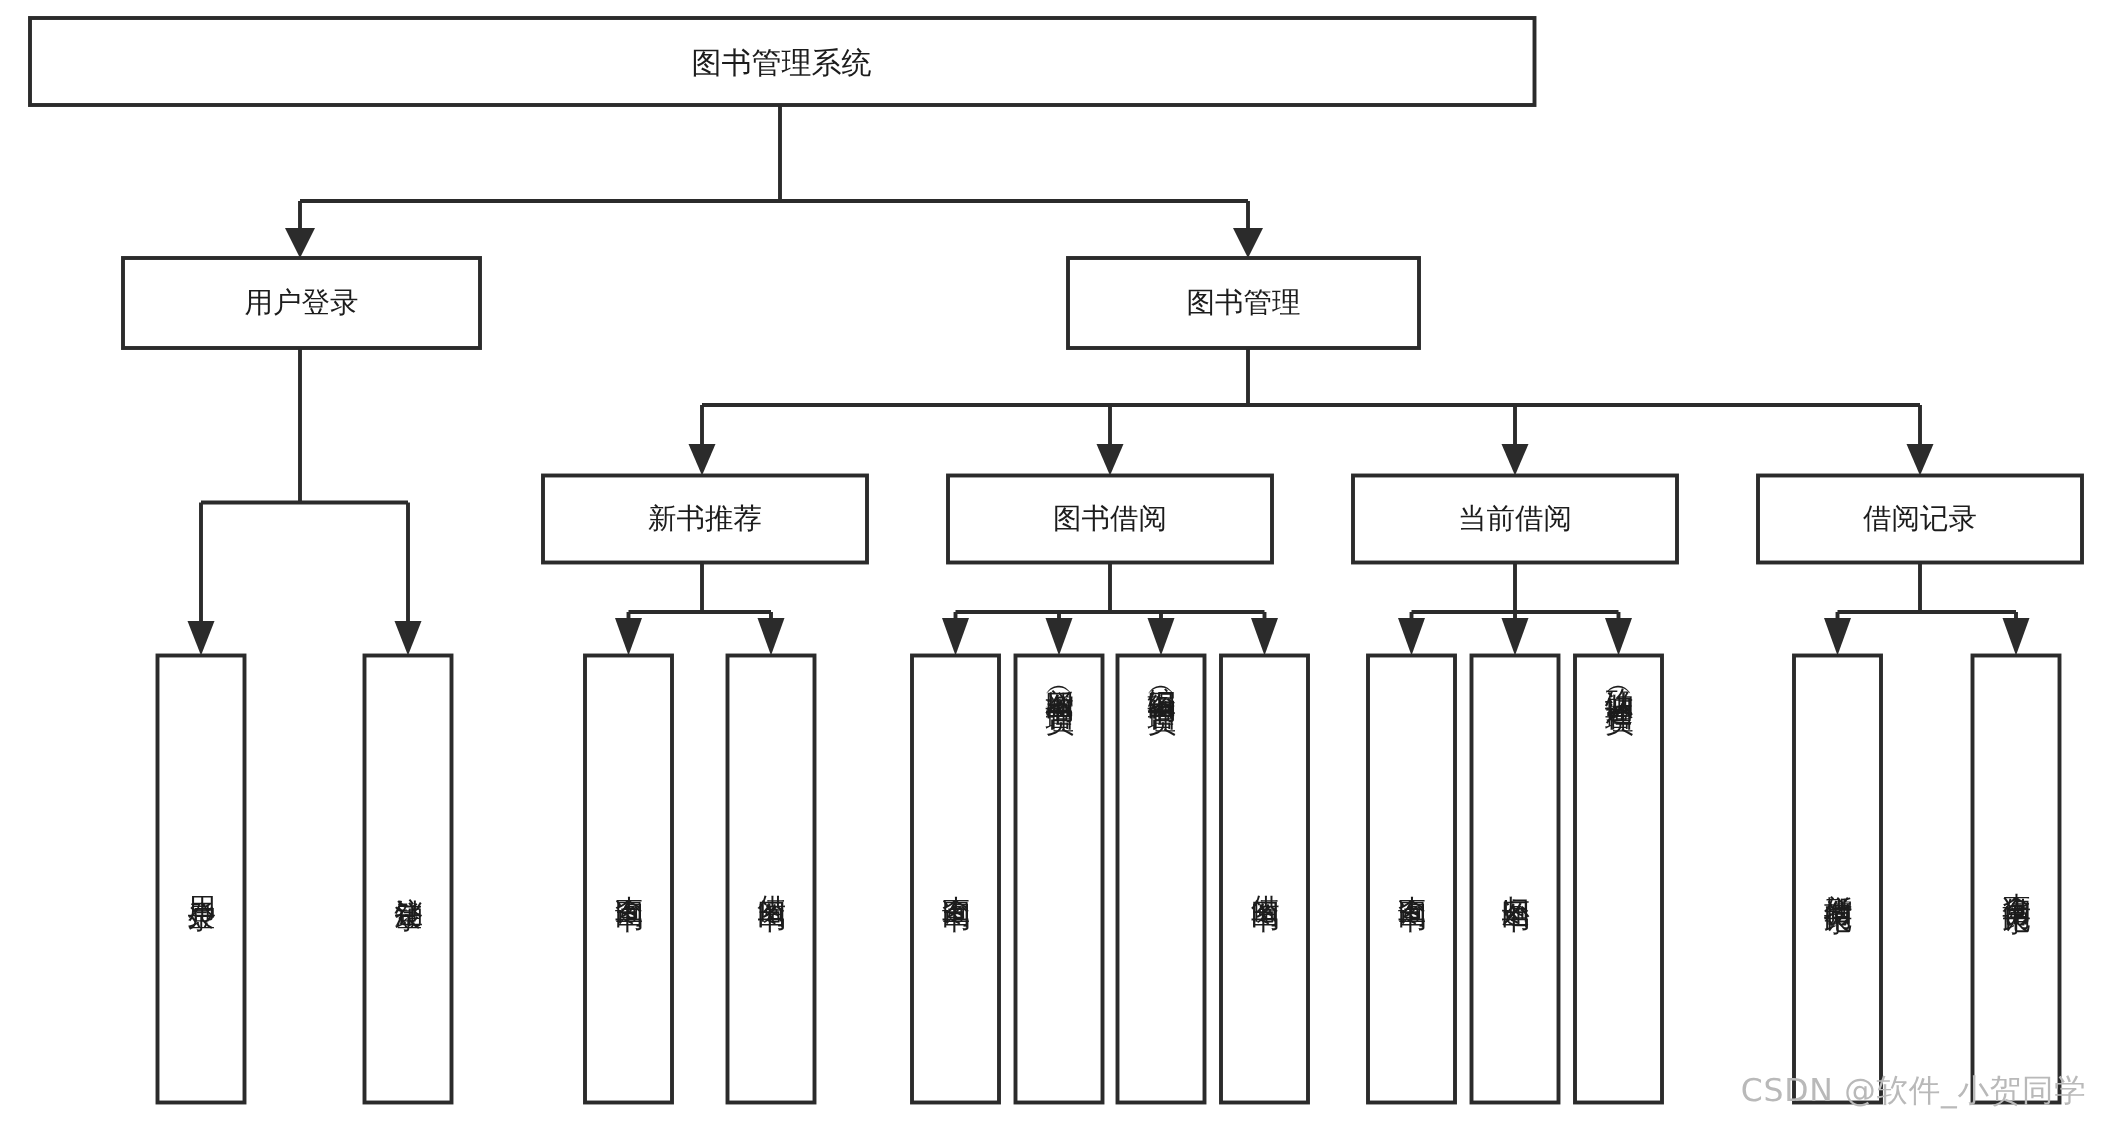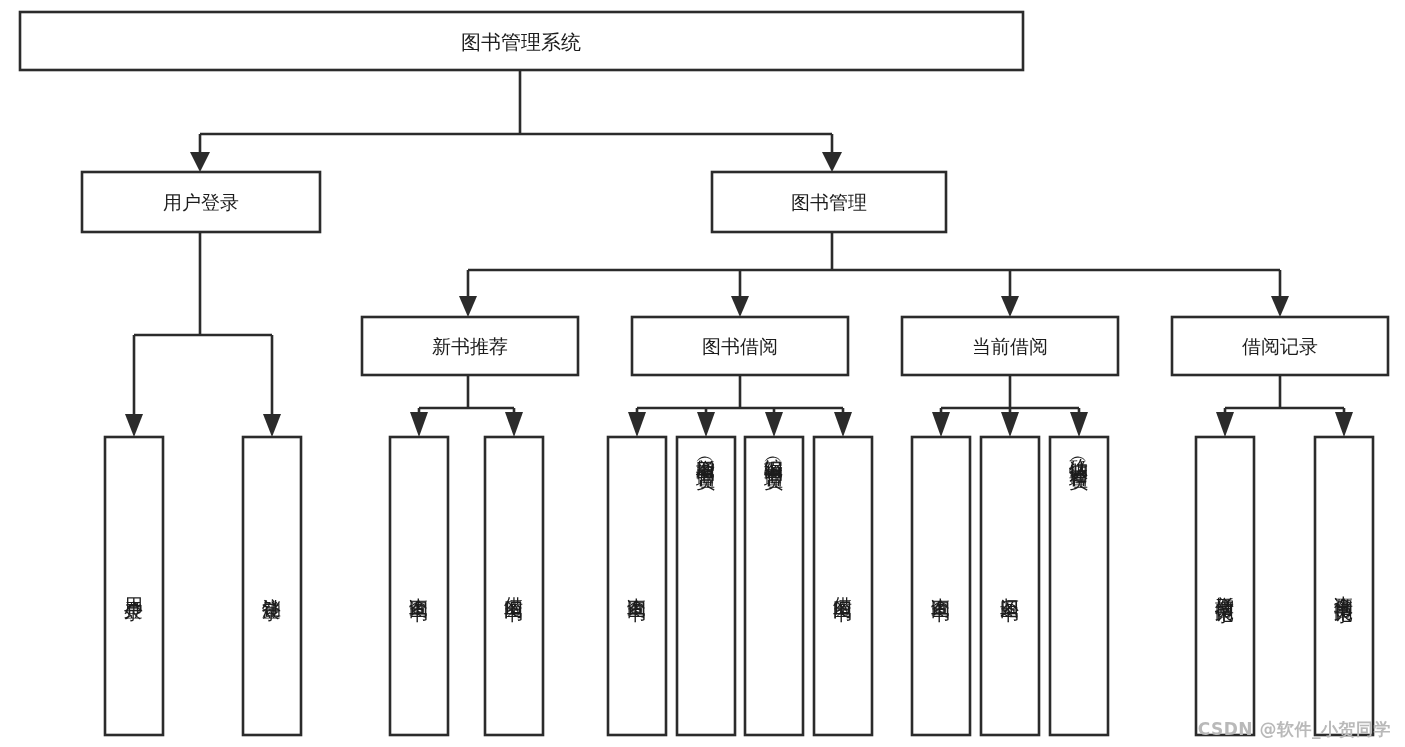--- a/index.html
+++ b/index.html
@@ -68,26 +68,25 @@
     color: #1c1c1c;
     letter-spacing: 2px;
     line-height: 1;
     white-space: nowrap;
   }
   .watermark {
     position: absolute;
     right: 14px;
     bottom: 6px;
     font-family: "DejaVu Sans", "Liberation Sans", sans-serif;
-    font-size: 17px;
+    font-size: 21px;
     color: #b9b9b9;
     letter-spacing: 0.5px;
     white-space: nowrap;
     pointer-events: none;
-    font-weight: bold;
   }
 </style>
 </head>
 <body>
 
 <div id="diagram-root">
 
   <svg id="tree-svg" viewBox="0 0 1405 747" xmlns="http://www.w3.org/2000/svg">
     <defs>
       <marker id="arrow" viewBox="0 0 12 14" refX="6" refY="13" markerWidth="12" markerHeight="14" orient="auto-start-reverse" markerUnits="userSpaceOnUse">

